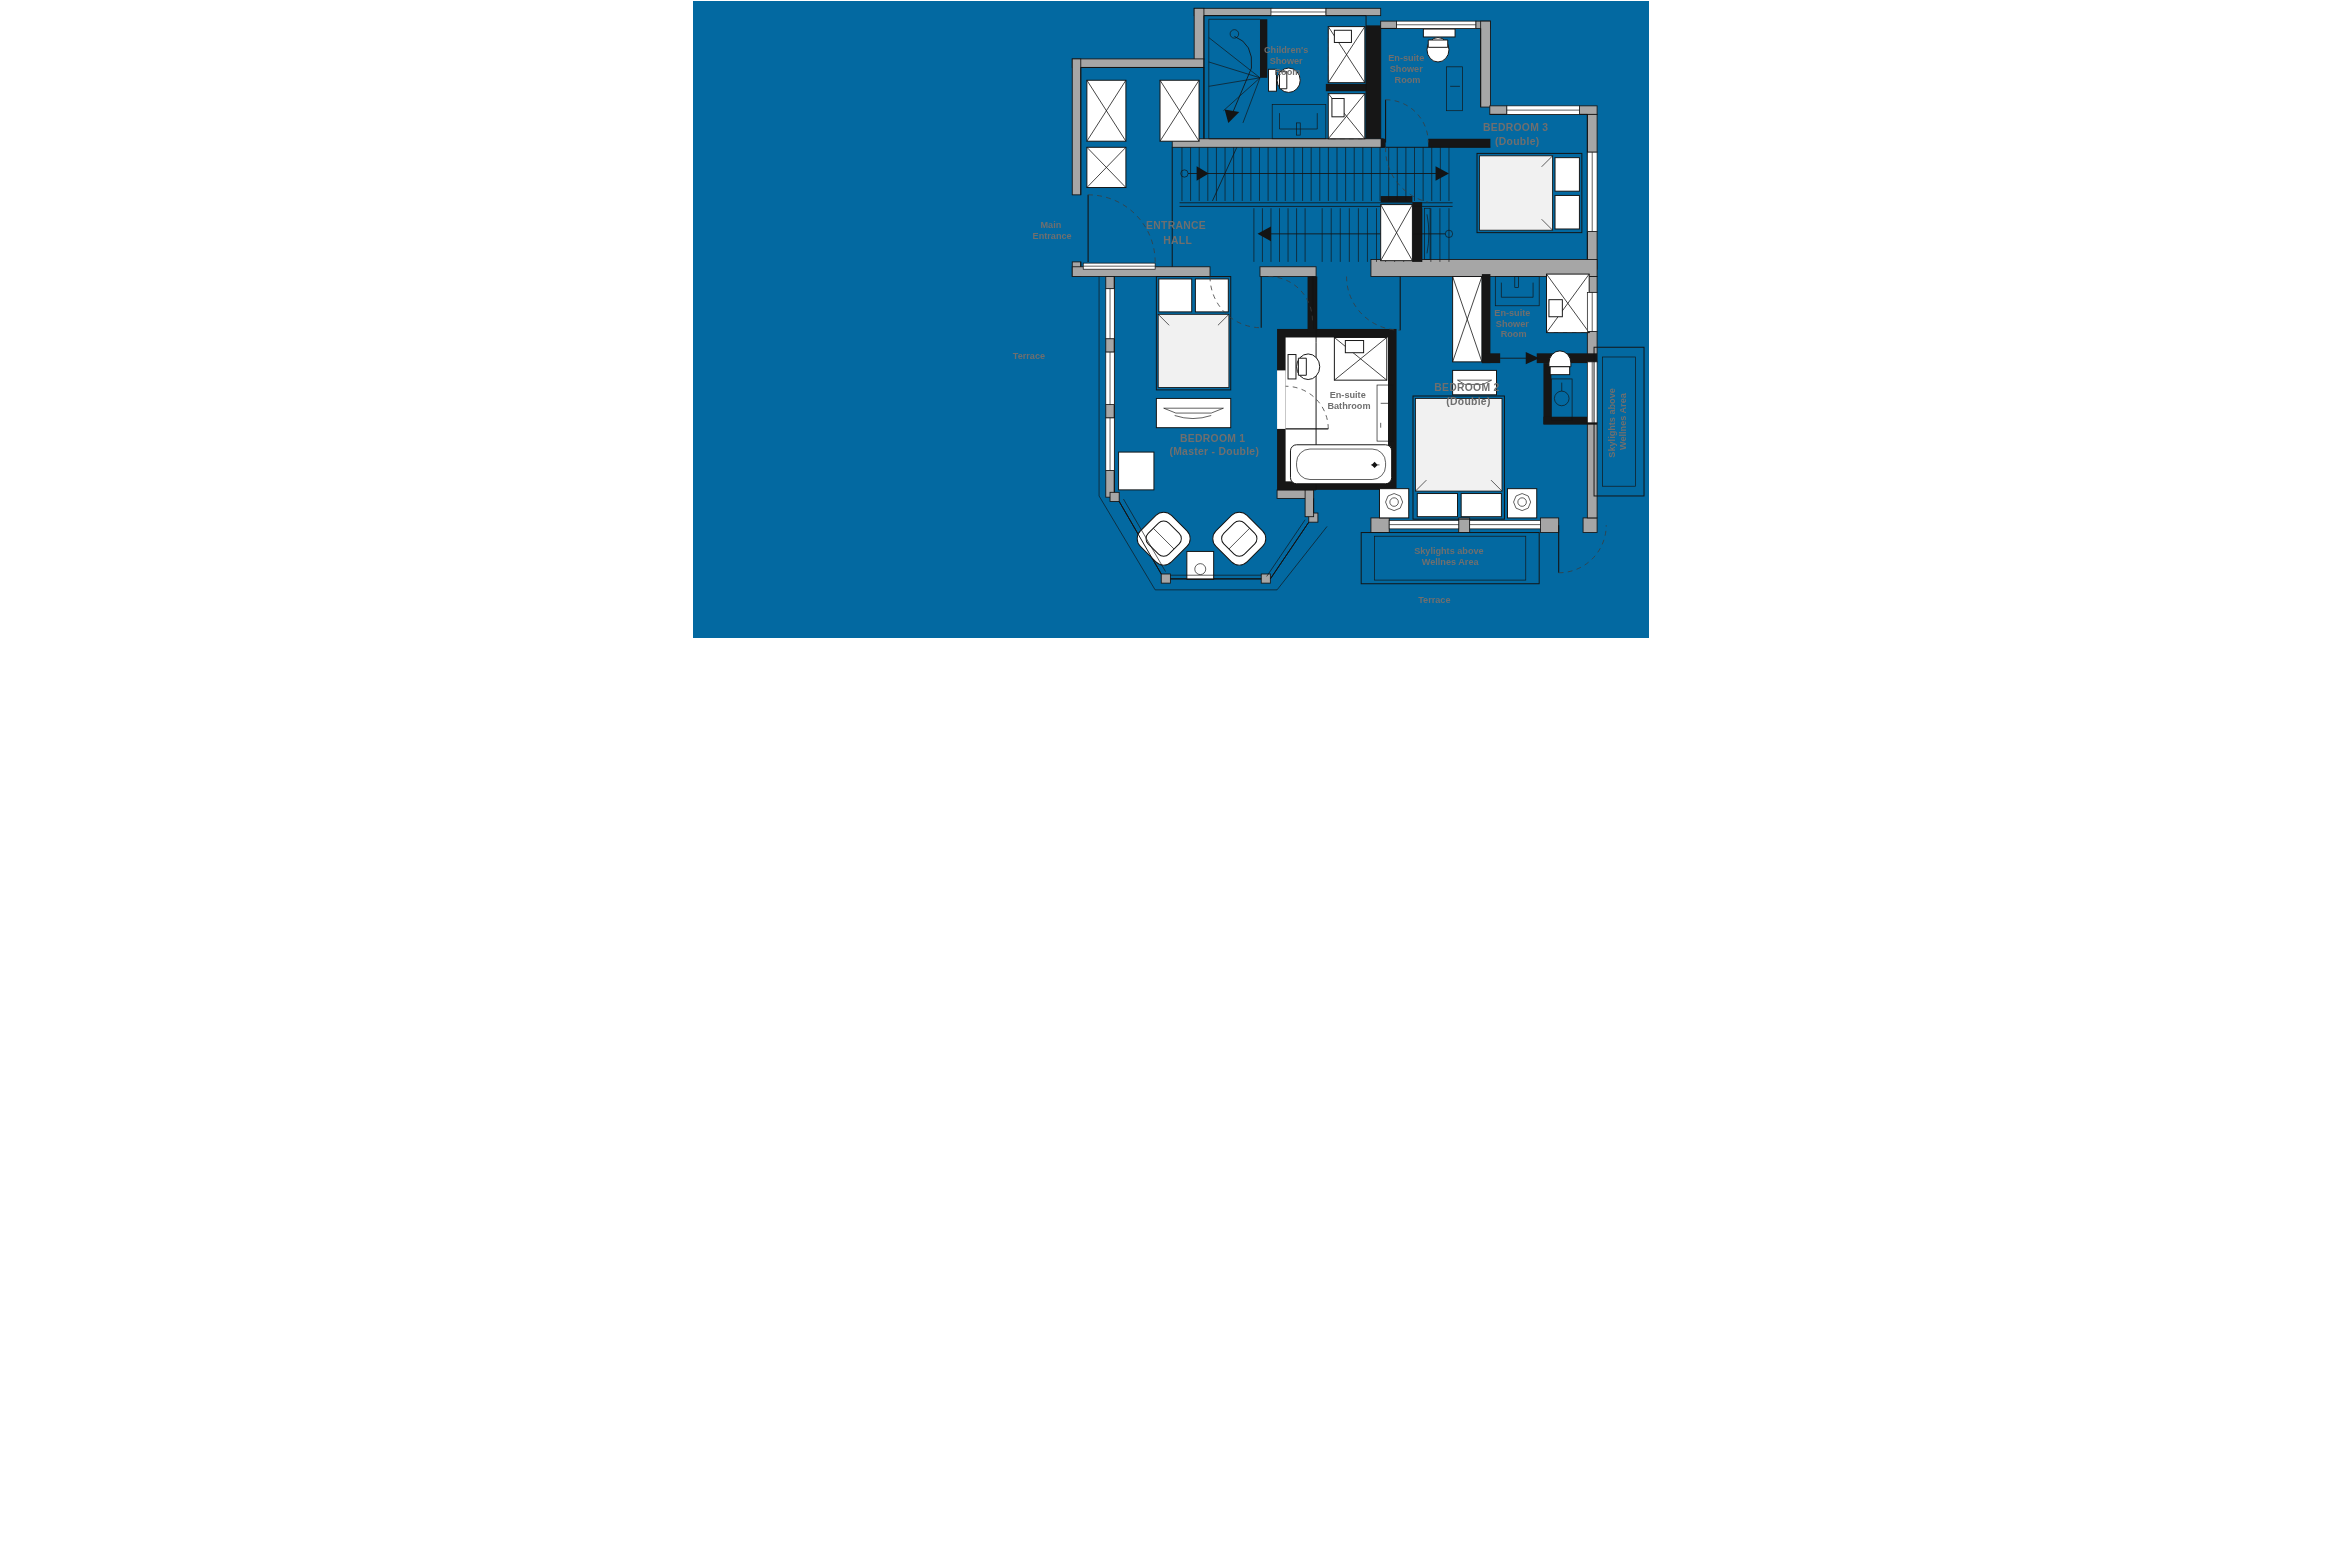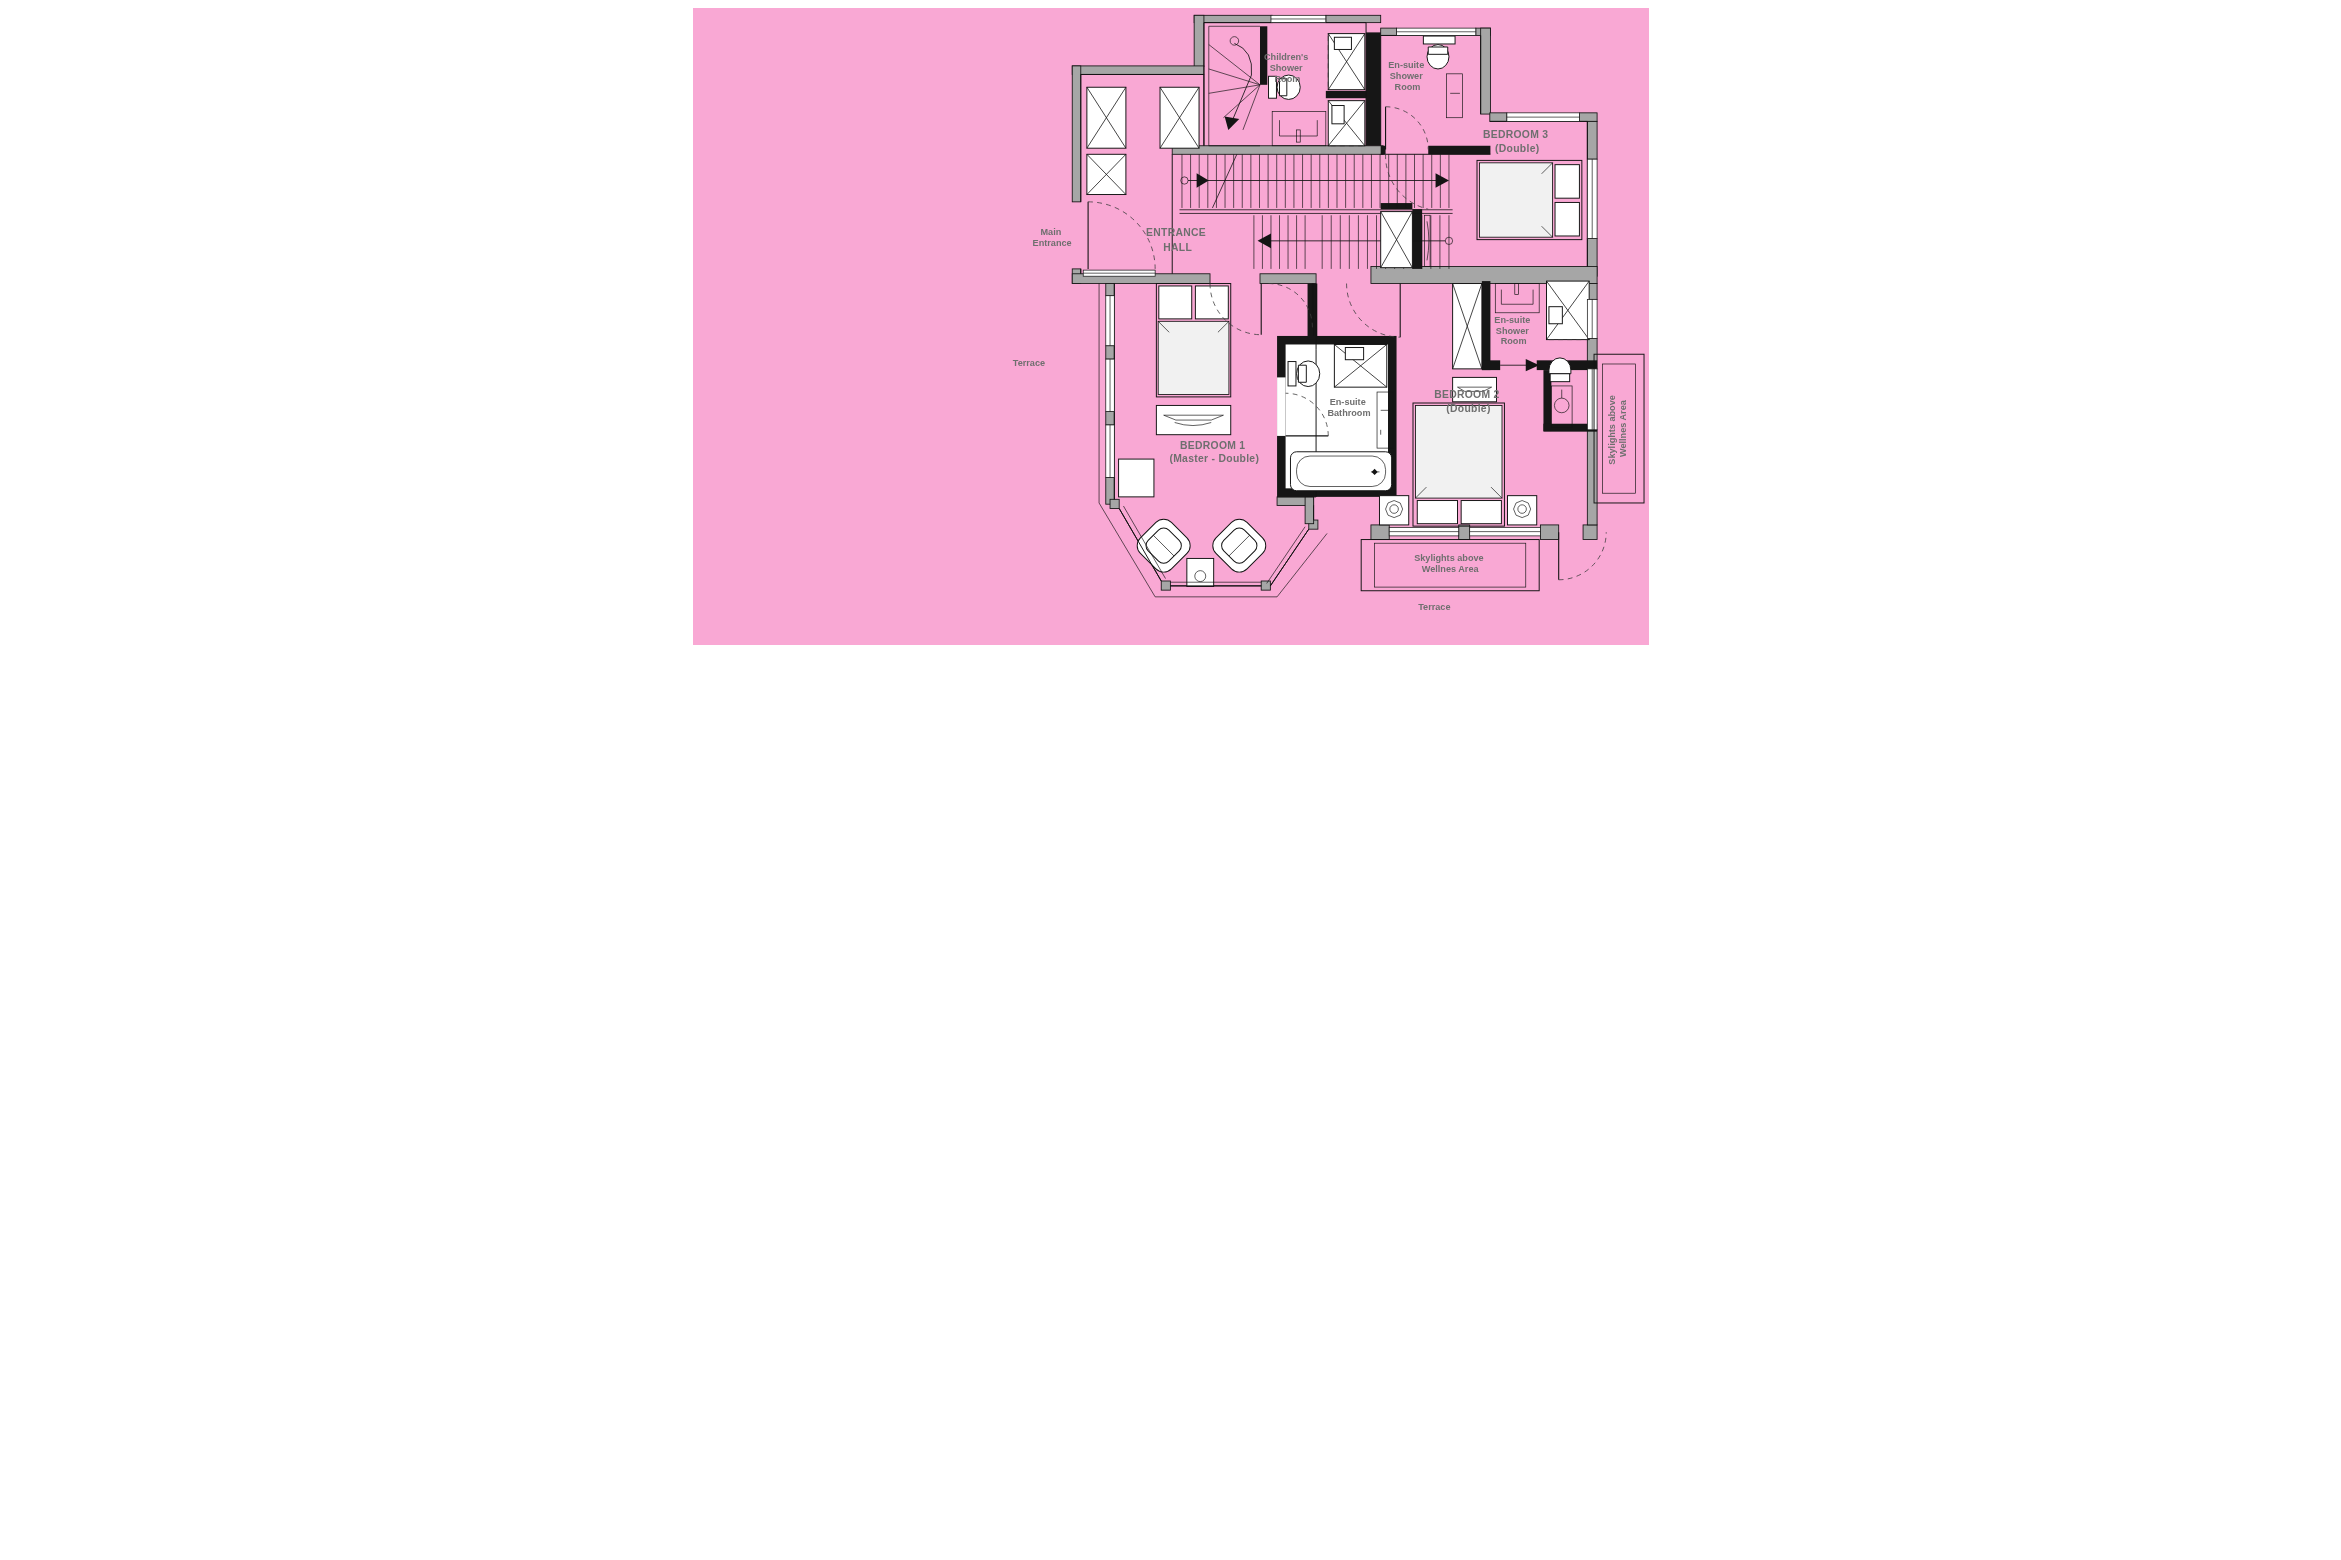--- a/index.html
+++ b/index.html
@@ -1,16 +1,16 @@
 <!DOCTYPE html>
 <html style="font-size:9.8px"><head>
 <meta charset="utf-8">
 <style>
   html,body{margin:0;padding:0;background:#fff;}
-  .stage{position:relative;width:956px;height:637px;margin:8px auto;background:#f9a8d4;overflow:hidden;}
+  .stage{position:relative;width:956px;height:637px;margin:1px auto;background:#0369a1;overflow:hidden;}
   svg{display:block;font-family:"Liberation Sans","DejaVu Sans",sans-serif;}
   .wallg{fill:#a6a6a6;stroke:#141414;stroke-width:1.4;}
   .wallb{fill:#161616;stroke:none;}
   .thin{fill:none;stroke:#141414;stroke-width:1.6;}
   .thin2{fill:none;stroke:#141414;stroke-width:1.1;}
   .fixt{fill:#ffffff;stroke:#141414;stroke-width:1.6;}
   .soft{fill:#f1f1f1;stroke:#141414;stroke-width:1.4;}
   .xline{stroke:#141414;stroke-width:1.3;}
   .dashdoor{fill:none;stroke:#3c3c3c;stroke-width:1.3;stroke-dasharray:8 7;}
   .leaf{stroke:#141414;stroke-width:1.8;}

